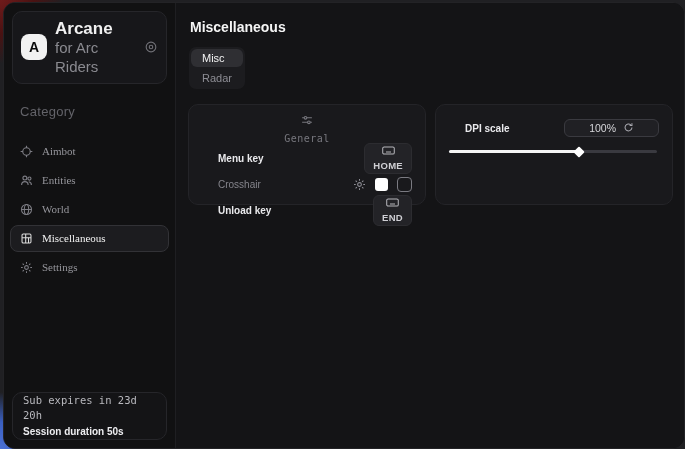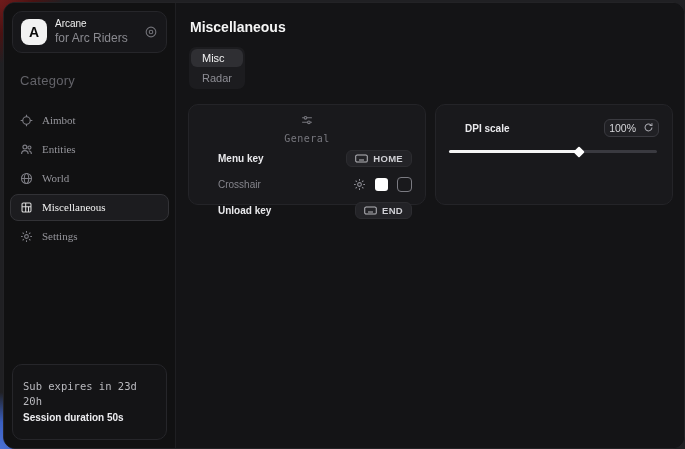--- a/index.html
+++ b/index.html
@@ -21,36 +21,36 @@
   .brand-card{
     margin:8px; padding:6px 8px; background:#17171a; border:1px solid #26262a;
     border-radius:10px; display:flex; align-items:center; gap:8px;
   }
   .brand-logo{
     width:26px; height:26px; background:#f2f2f2; border-radius:8px;
     display:flex; align-items:center; justify-content:center;
     color:#0a0a0a; font-weight:bold; font-size:14px;
   }
   .brand-text{ flex:1; line-height:1.25; }
-  .brand-title{ color:#f0f0f0; font-size:10px; font-weight:normal; }
-  .brand-sub{ color:#8a8a90; font-size:12px; }
+  .brand-title{ color:#f0f0f0; font-size:17px; font-weight:bold; }
+  .brand-sub{ color:#8a8a90; font-size:15px; }
   .brand-badge{ color:#707076; display:flex; }
   .cat-label{ color:#636369; font-size:13px; margin:12px 0 18px 16px; letter-spacing:.3px; }
   .nav{ display:flex; flex-direction:column;font-family:Liberation Serif, serif; }
   .nav-item{
     display:flex; align-items:center; gap:9px; height:27px; margin:1px 6px;
     padding:0 9px; border-radius:8px; border:1px solid transparent;
     color:#96969c; font-size:11px; cursor:default;
   }
   .nav-item .ic{ display:flex; color:#7d7d84; }
   .nav-item.active{ background:#1c1c1f; border-color:#323236; color:#f2f2f2; }
   .nav-item.active .ic{ color:#dcdcdc; }
   .sb-spacer{ flex:1; }
   .sub-card{
-    margin:8px; padding:14px 10px; border:1px solid #26262a; border-radius:10px;
+    margin:8px; padding:0 10px; border:1px solid #26262a; border-radius:10px;
     background:#141416; line-height:1.5;
   }
   .sub-line1{ color:#b9b9be; font-size:10.5px; font-family:"DejaVu Sans Mono", monospace; }
   .sub-line2{ color:#ededf0; font-size:10px; font-weight:bold; }
   
   .main{ flex:1; background:#141416; padding:14px 15px 0 12px; }
   .page-title{ color:#f5f5f5; font-size:14px; font-weight:bold; margin:2px 0 0 2px; }
   .tabs{ display:inline-flex; margin:12px 0 0 1px; background:#1c1c1f; border-radius:7px; padding:2px; gap:2px;flex-direction:column; }
   .tab{ font-size:11px; color:#8d8d94; padding:3px 11px; border-radius:6px; cursor:default; }
   .tab.active{ background:#2f2f33; color:#f2f2f2; }
@@ -61,30 +61,30 @@
   }
   .card-head{ display:flex; align-items:center; gap:7px; color:#77777e;flex-direction:column; }
   .card-head .ic{ display:flex; }
   .card-head-label{ font-family:"DejaVu Sans Mono", monospace; font-size:10px; letter-spacing:.5px; }
   .row{ display:flex; align-items:center; justify-content:space-between; height:24px; margin-top:2px; }
   .row-label{ color:#e9e9ec; font-size:10px; font-weight:bold;margin-left:16px; }
   .row-label.dim{ color:#85858c; font-weight:normal; }
   .keybtn{
     display:flex; align-items:center; gap:5px; background:#232327; border:1px solid #2c2c30;
     border-radius:6px; padding:2px 8px; color:#cfcfd4; font-size:9.5px; font-weight:bold;
-    letter-spacing:.3px; cursor:default;
+    letter-spacing:.3px; cursor:default;flex-direction:column;
   }
   .keybtn .ic{ display:flex; color:#b7b7bc; }
   .cross-controls{ display:flex; align-items:center; gap:9px; }
   .gear-btn{ display:flex; color:#8d8d94; cursor:default; }
   .swatch{ width:13px; height:13px; background:#ffffff; border-radius:3px; cursor:default; }
   .checkbox{ width:15px; height:15px; border:1.5px solid #7b7b82; border-radius:4px; background:transparent; cursor:default; }
   .dpi-btn{
     display:flex; align-items:flex-start; gap:7px; background:#202024; border:1px solid #3a3a40;
-    border-radius:6px; padding:2px 4px; color:#d6d6da; font-size:10.5px; cursor:default;
+    border-radius:6px; padding:2px 24px; color:#d6d6da; font-size:10.5px; cursor:default;
   }
   .dpi-btn .ic{ display:flex; color:#a9a9b0; }
   .fps-value{ font-size:12px; font-weight:bold; color:#f0f0f3; }
   .fps-unit{ color:#77777e; }
   .slider{ position:relative; height:14px; margin-top:4px; cursor:default; }
   .slider-track{ position:absolute; left:0; right:2px; top:6px; height:3px; background:#3a3a40; border-radius:2px; }
   .slider-fill{ position:absolute; left:0; top:6px; height:3px; background:#f5f5f5; border-radius:2px; }
   .slider-thumb{
     position:absolute; top:3.5px; width:8px; height:8px; background:#ffffff;
     transform:translateX(-4px) rotate(45deg); border-radius:1px;

